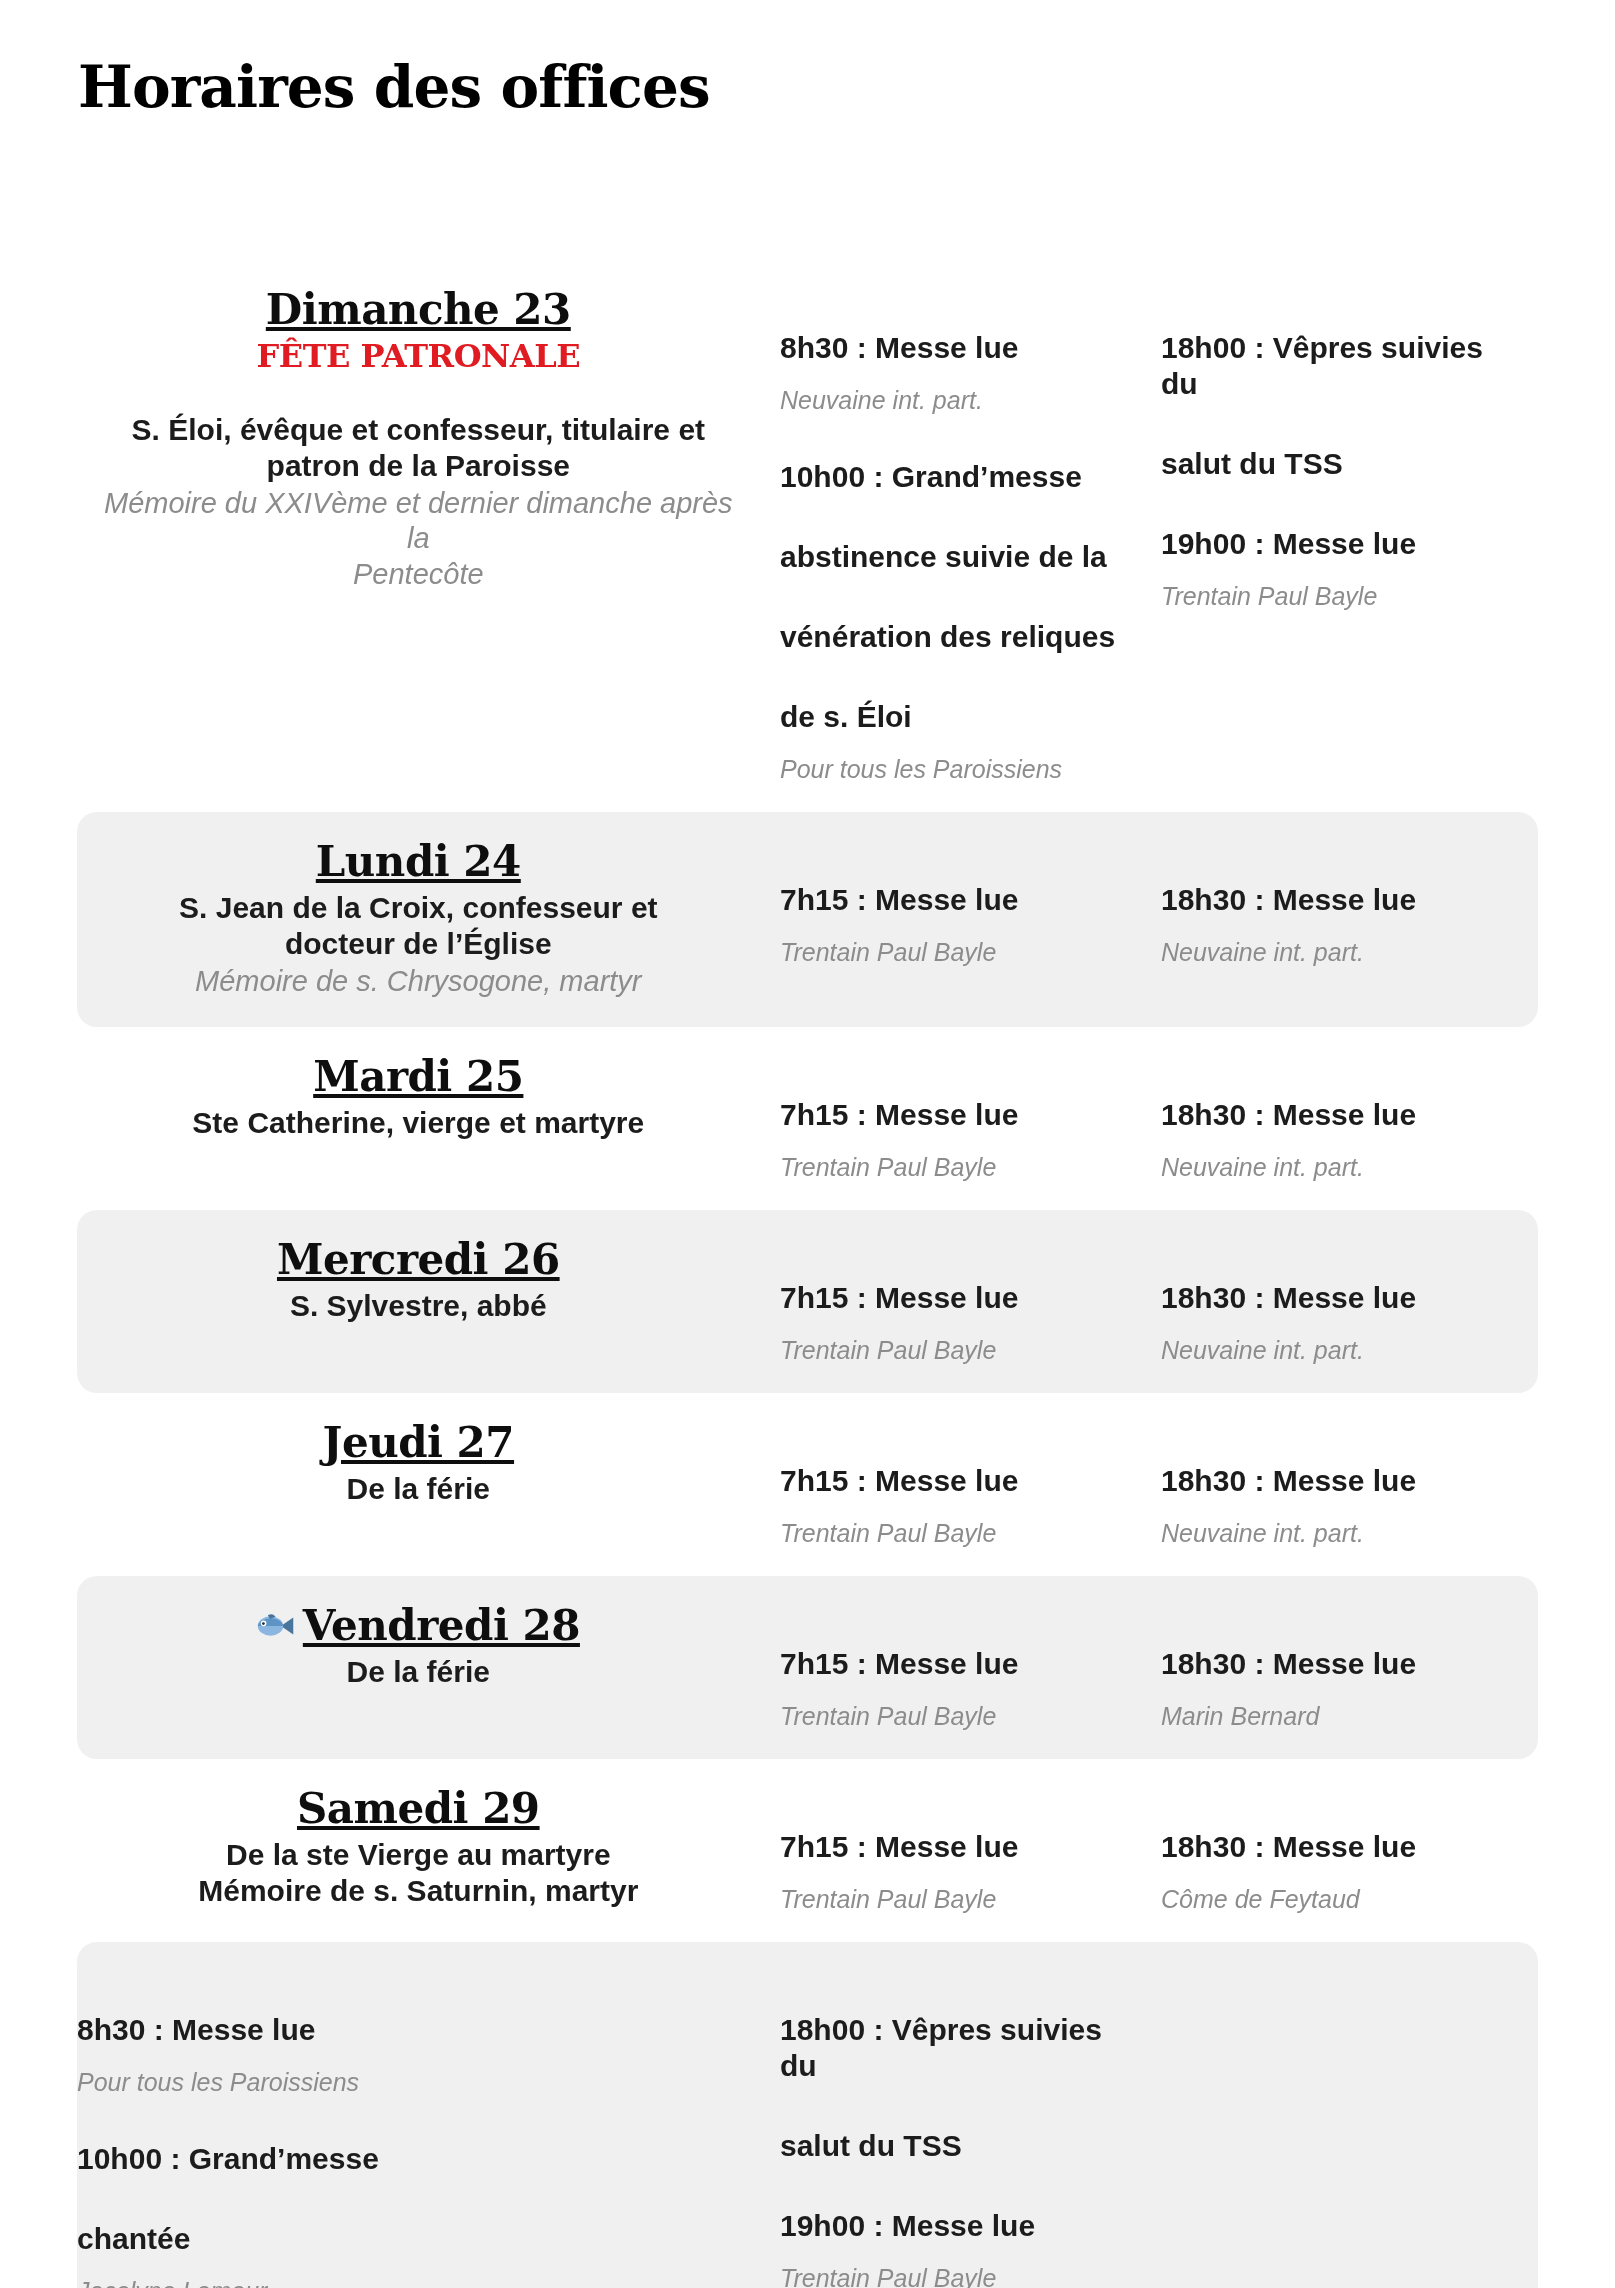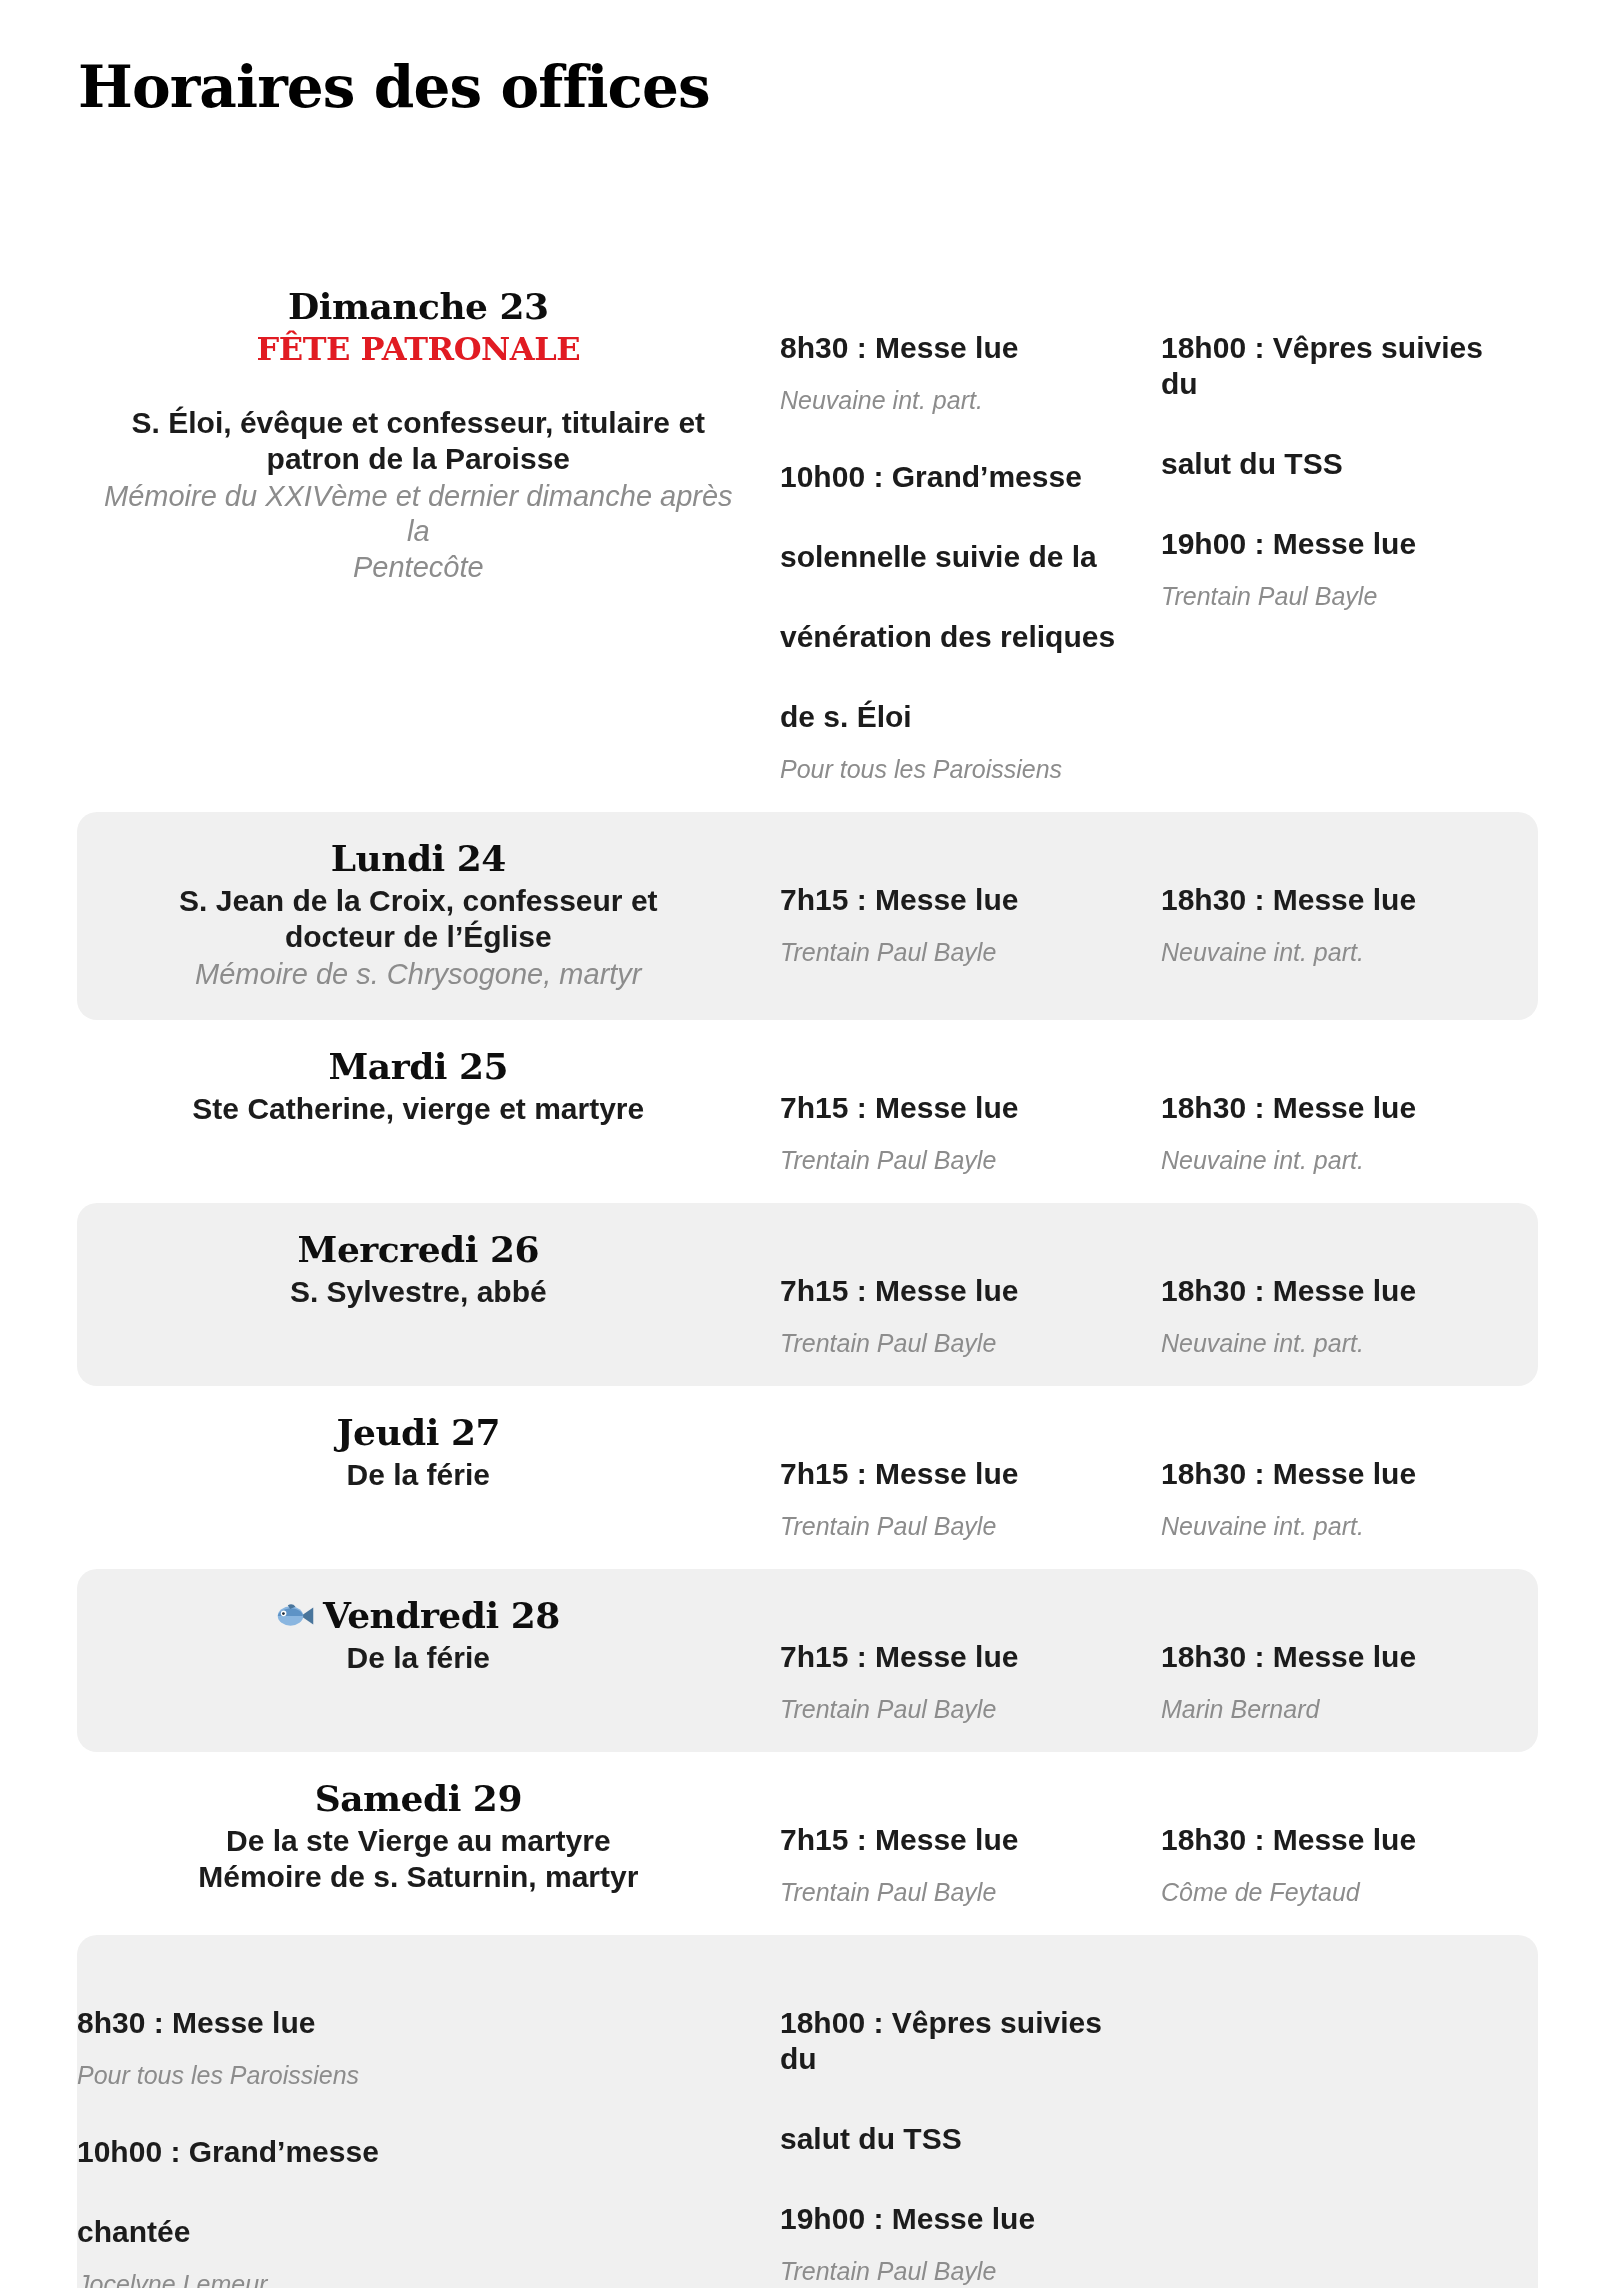--- a/index.html
+++ b/index.html
@@ -43,24 +43,25 @@
   }
   .day-title-wrap{
     display:flex;
     justify-content:center;
     align-items:center;
     gap:9.2px;
   }
   .day-title{
     font-family:"DejaVu Serif",serif;
     font-weight:bold;
-    font-size:36px;
+    font-size:42px;
     line-height:1.15;
     letter-spacing:-0.5px;
     color:#0e0e0e;
+    text-decoration:underline;
   }
   .day-note{
     font-weight:bold;
   }
   .day-note--red{
     font-family:"DejaVu Serif",serif;
     font-size:32px;
     letter-spacing:-0.5px;
     color:var(--red);
     margin:2.8px 0 37px 0;
@@ -138,21 +139,21 @@
             <div class="memorial-line">Pentecôte</div>
           </div>
     </div>
     <div class="cell masses col2">
           <div class="mass">
             <div class="mass-time">8h30 : Messe lue</div>
             <div class="mass-intention">Neuvaine int. part.</div>
           </div>
           <div class="mass">
             <div class="mass-time">10h00 : Grand’messe</div>
-            <div class="mass-time">solennelle suivie de la</div>
+            <div class="mass-time">abstinence suivie de la</div>
             <div class="mass-time">vénération des reliques</div>
             <div class="mass-time">de s. Éloi</div>
             <div class="mass-intention">Pour tous les Paroissiens</div>
           </div>
         </div>
     <div class="cell masses col3">
           <div class="mass">
             <div class="mass-time">18h00 : Vêpres suivies du</div>
             <div class="mass-time">salut du TSS</div>
           </div>

